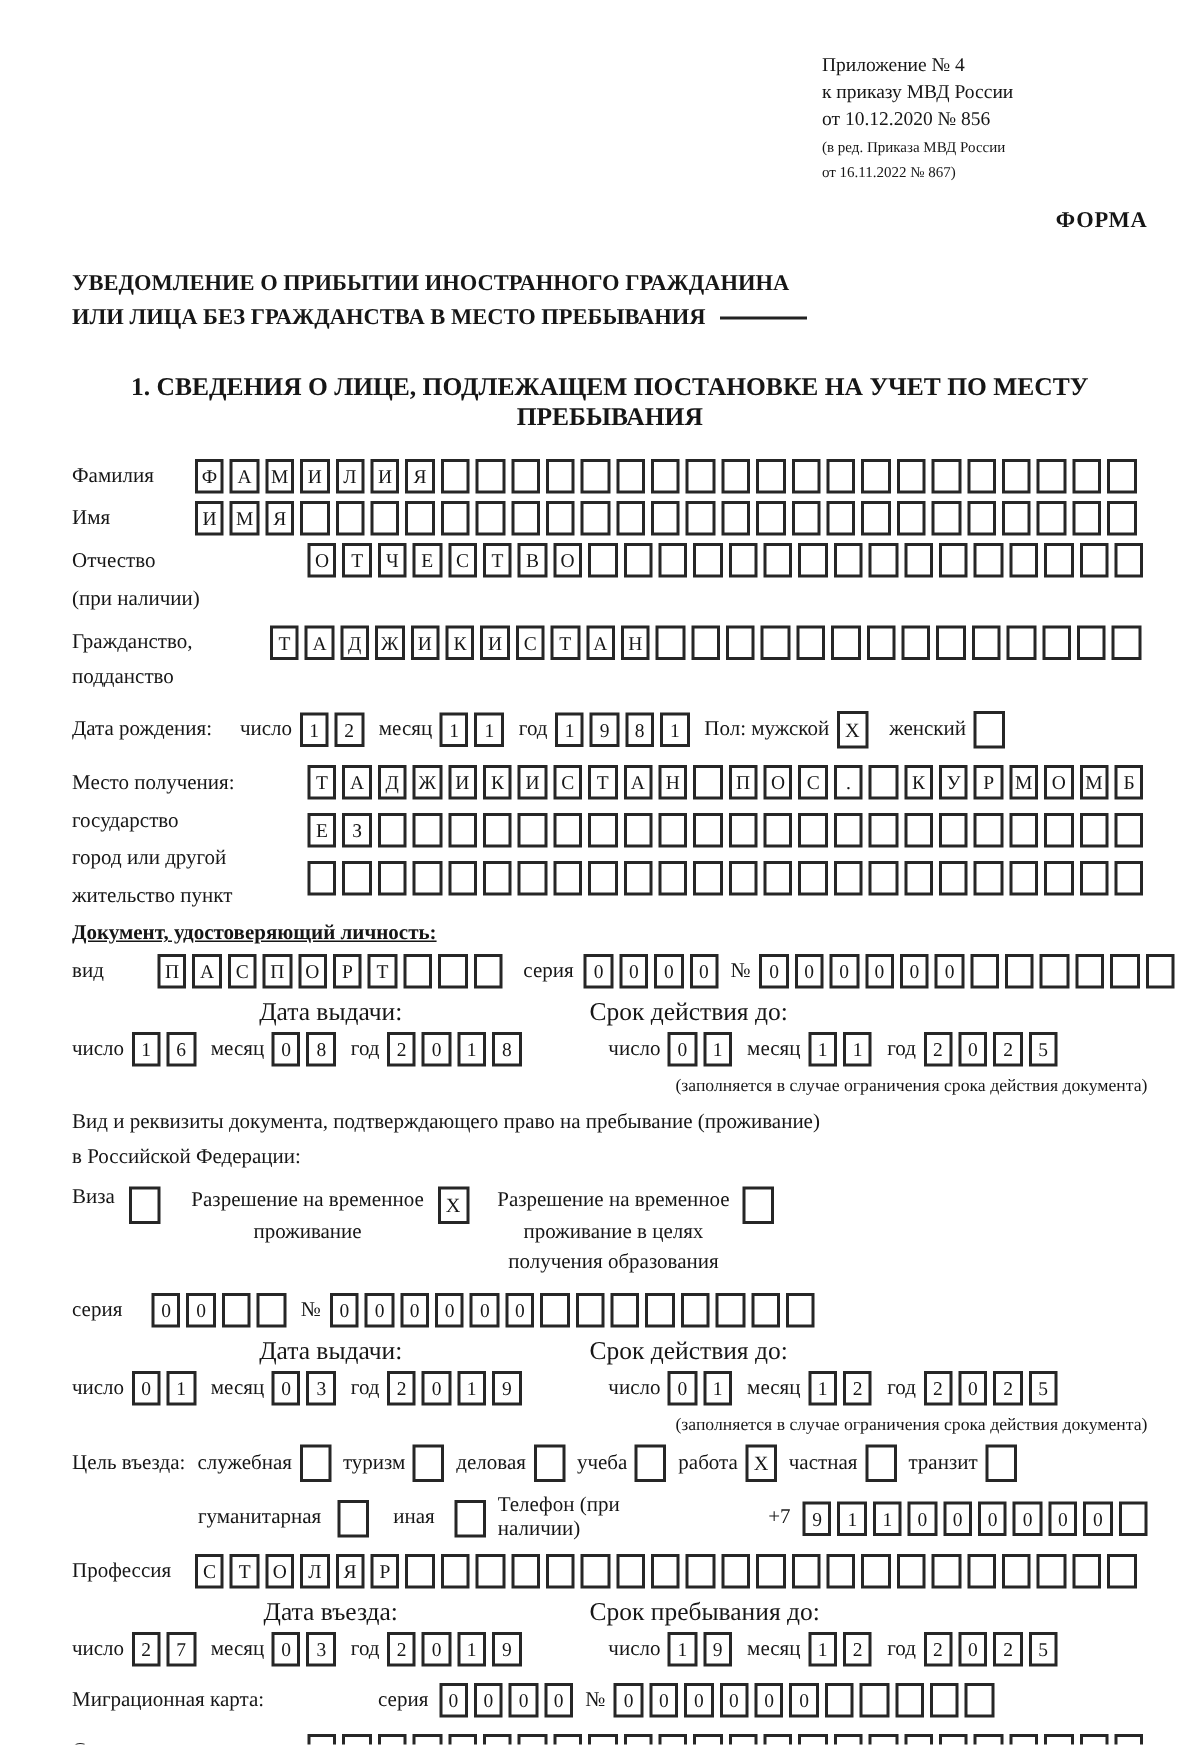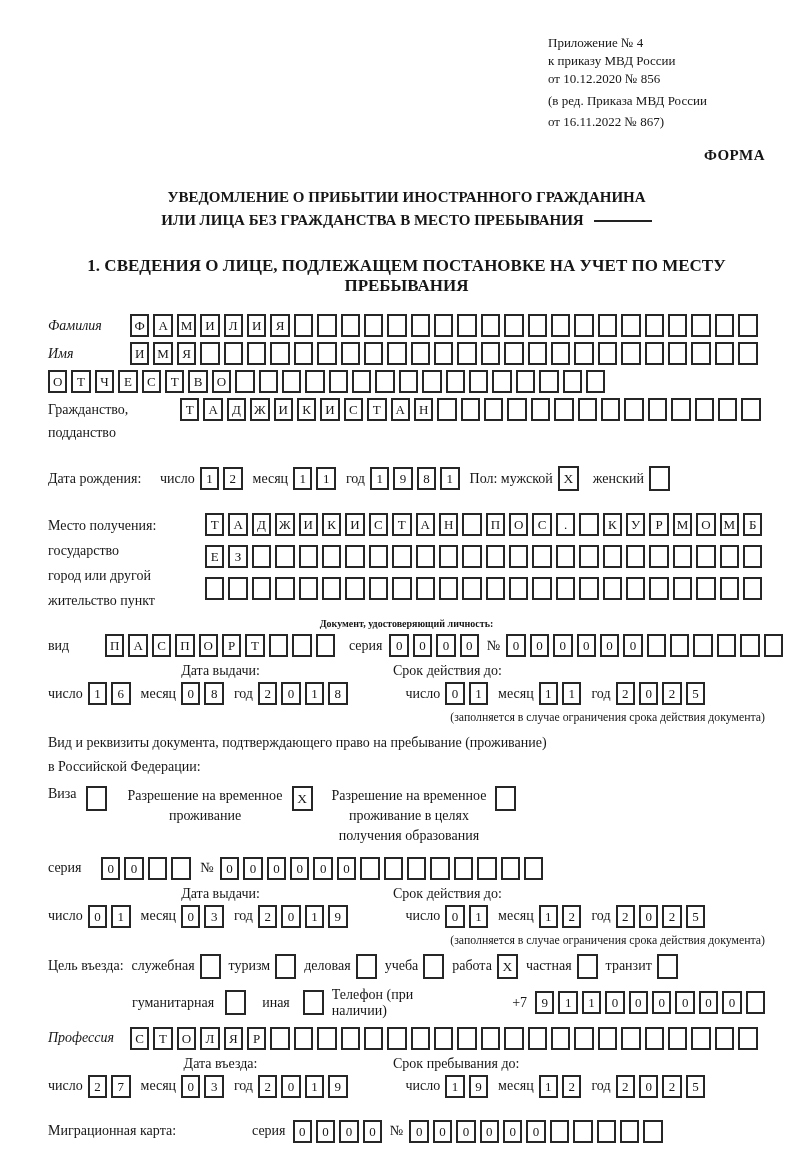--- a/index.html
+++ b/index.html
@@ -1,48 +1,48 @@
 <!DOCTYPE html>
 <html><head>
 <meta charset="utf-8">
 <style>
   html,body{margin:0;padding:0;background:#fff;}
   body{width:800px;height:1163px;overflow:hidden;font-family:"Liberation Serif","DejaVu Serif",serif;color:#161616;font-size:14px;}
   .page{box-sizing:border-box;width:800px;height:1163px;padding:34px 35px 0 48px;}
   .annex{margin-left:500px;font-size:13px;line-height:1.4;}
-  .annex .note{font-size:13px;margin-top:3px;}
+  .annex .note{font-size:10px;margin-top:3px;}
   .forma{text-align:right;font-weight:bold;font-size:15px;margin-top:16px;letter-spacing:.5px;}
-  .title{text-align:center;font-weight:bold;font-size:15px;margin-top:22px;line-height:1.55;}
+  .title{font-weight:bold;font-size:15px;margin-top:22px;line-height:1.55;}
   .title-underline{display:inline-block;width:58px;border-bottom:2px solid #222;margin-left:10px;transform:translateY(-3px);}
   .section{text-align:center;font-weight:bold;font-size:17px;margin-top:24px;margin-bottom:18px;}
   .row{display:flex;align-items:center;margin-bottom:5px;}
   .row.top{align-items:flex-start;}
   .lbl{flex:0 0 auto;}
-  .w82{width:82px;font-style:italic;}
+  .w82{width:82px;}
   .w132{width:132px;line-height:23px;}
   .w157{width:157px;line-height:25px;}
   .cells{display:inline-flex;gap:4px;flex:0 0 auto;}
   .cell{box-sizing:border-box;width:19.4px;height:23px;border:2px solid #262626;text-align:center;font-size:13px;line-height:19px;font-family:"Liberation Serif",serif;}
   .cbx{box-sizing:border-box;display:inline-block;width:21px;height:25px;border:2px solid #262626;text-align:center;font-size:13.5px;line-height:21px;flex:0 0 auto;}
   .dlabel{margin-right:5px;}
   .ml10{margin-left:10px;}
   .ml14{margin-left:14px;}
-  .dhdr{display:flex;font-size:14px;margin-top:6px;margin-bottom:3px;}
+  .dhdr{display:flex;font-size:17px;margin-top:6px;margin-bottom:3px;}
   .dhdr .l{width:345px;text-align:center;}
   .dhdr .r{flex:1;}
   .note-right{text-align:right;font-size:11.8px;margin-top:2px;margin-bottom:6px;}
   .para{line-height:1.65;margin-top:4px;}
   .chk-row{display:flex;align-items:flex-start;gap:13px;margin-top:8px;margin-bottom:10px;}
   .multi{text-align:center;line-height:1.45;}
   .grp{display:flex;align-items:flex-start;gap:9px;}
   .purpose{display:flex;align-items:center;gap:8px;flex-wrap:nowrap;margin-bottom:8px;}
   .purpose .grp{align-items:center;gap:5px;}
   .stack > .cells{margin-bottom:9px;}
-  .hdr-doc{text-align:center;font-weight:bold;font-size:10px;margin:4px 0 5px 0;}
-  .mt6{margin-top:22px;}
+  .hdr-doc{font-weight:bold;font-size:14px;margin:4px 0 5px 0;text-decoration:underline;}
+  .mt6{margin-top:11px;}
 </style>
 </head>
 <body>
 
 <div class="page">
 
   <div class="annex">
     <div>Приложение № 4</div>
     <div>к приказу МВД России</div>
     <div>от 10.12.2020 № 856</div>
@@ -119,20 +119,24 @@
         <span class="cell"></span>
         <span class="cell"></span>
         <span class="cell"></span>
         <span class="cell"></span>
         <span class="cell"></span>
         <span class="cell"></span>
       </span>
   </div>
 
   <div class="row top">
+    <span class="lbl w157">
+      <span style="display:block">Отчество</span>
+      <span style="display:block">(при наличии)</span>
+    </span>
     <span class="cells">
         <span class="cell">О</span>
         <span class="cell">Т</span>
         <span class="cell">Ч</span>
         <span class="cell">Е</span>
         <span class="cell">С</span>
         <span class="cell">Т</span>
         <span class="cell">В</span>
         <span class="cell">О</span>
         <span class="cell"></span>

